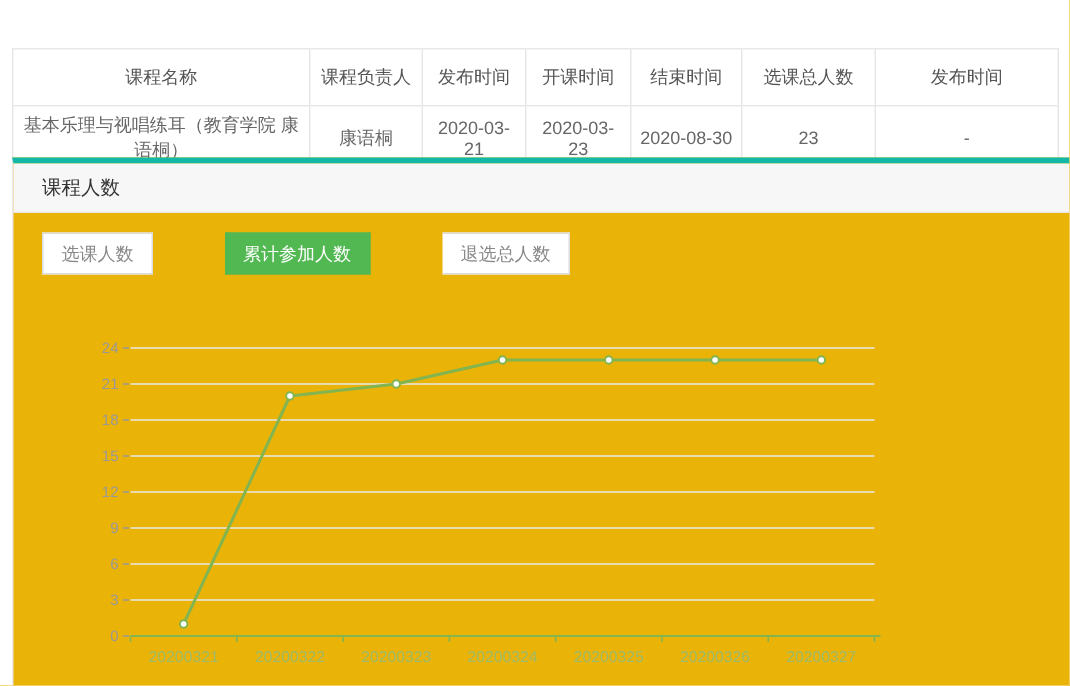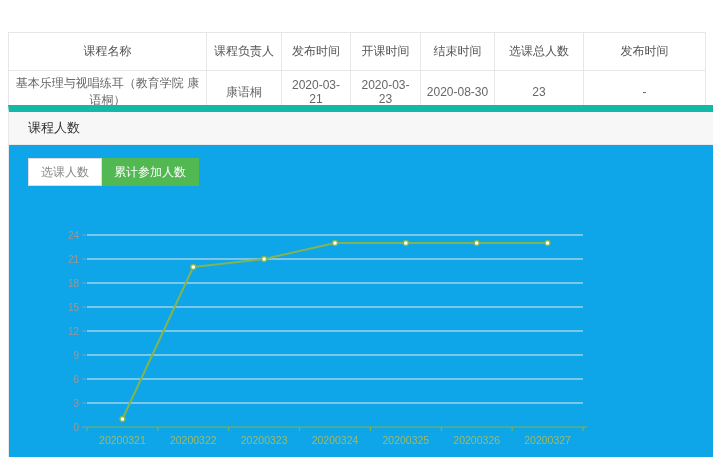--- a/index.html
+++ b/index.html
@@ -13,29 +13,29 @@
     position:absolute; left:8px; top:14px; width:697px;
     border-collapse:collapse; table-layout:fixed;
     font-size:12px; color:#666; text-align:center;margin-top:18px;
   }
   .course-table th, .course-table td { border:1px solid #e7e7e7; padding:0 4px; overflow:hidden; }
   .course-table th { height:37px; font-weight:normal; color:#555; }
   .course-table td { height:42px; }
   
   .panel {
     position:absolute; left:8px; top:105px; width:705px; height:352px;
-    border-left:1px solid #e9e9e9; border-top:7px solid #14b8a6;
-    box-sizing:border-box; background:#0ea5e9;
+    border-left:1px solid #e9e9e9; border-top:4px solid #14b8a6;
+    box-sizing:border-box; background:#eab308;
   }
   .panel-header {
     height:32px; line-height:32px; background:#f7f7f7;
     border-bottom:1px solid #e9e9e9; padding-left:19px;
     font-size:13px; color:#333;
   }
-  .tab-group { position:absolute; left:19px; top:46px; display:inline-flex; }
+  .tab-group { position:absolute; left:19px; top:46px; display:inline-flex;gap:48px; }
   .tab {
     height:28px; padding:0 12px; font-size:12px; color:#888;
     background:#fff; border:1px solid #dcdcdc; border-left:none;
     cursor:pointer; font-family:inherit; line-height:26px; white-space:nowrap;
   }
   .tab:first-child { border-left:1px solid #dcdcdc; }
   .tab.active { background:var(--accent); border-color:var(--accent); color:#fff; }
   #chart { position:absolute; left:0; top:85px; display:block; }
 </style>
 </head>
@@ -78,20 +78,21 @@
   </table>
 
   <div class="panel">
     <div class="panel-header">
       <span>课程人数</span>
     </div>
 
     <div class="tab-group">
       <button class="tab">选课人数</button>
       <button class="tab active">累计参加人数</button>
+      <button class="tab">退选总人数</button>
     </div>
 
     <svg id="chart" width="705" height="262">
         <line x1="73" x2="77" y1="230" y2="230" stroke="#999999" stroke-width="1"></line>
         <text x="70" y="233.5" text-anchor="end" fill="#999999" font-size="10">0</text>
         <line x1="78" x2="574" y1="206" y2="206" stroke="#e8e8e8" stroke-width="1"></line>
         <line x1="73" x2="77" y1="206" y2="206" stroke="#999999" stroke-width="1"></line>
         <text x="70" y="209.5" text-anchor="end" fill="#999999" font-size="10">3</text>
         <line x1="78" x2="574" y1="182" y2="182" stroke="#e8e8e8" stroke-width="1"></line>
         <line x1="73" x2="77" y1="182" y2="182" stroke="#999999" stroke-width="1"></line>

